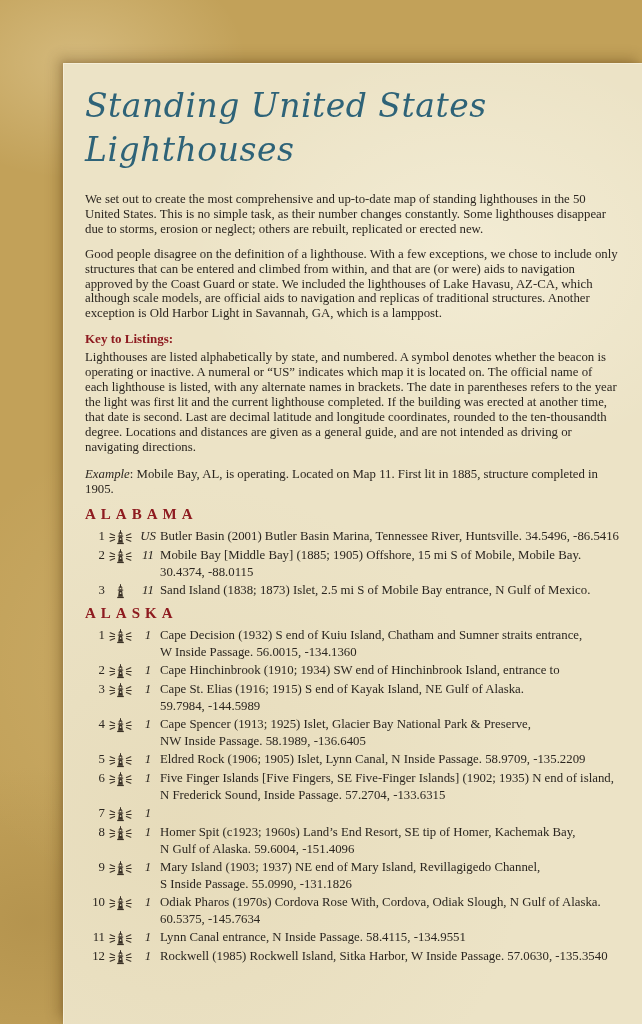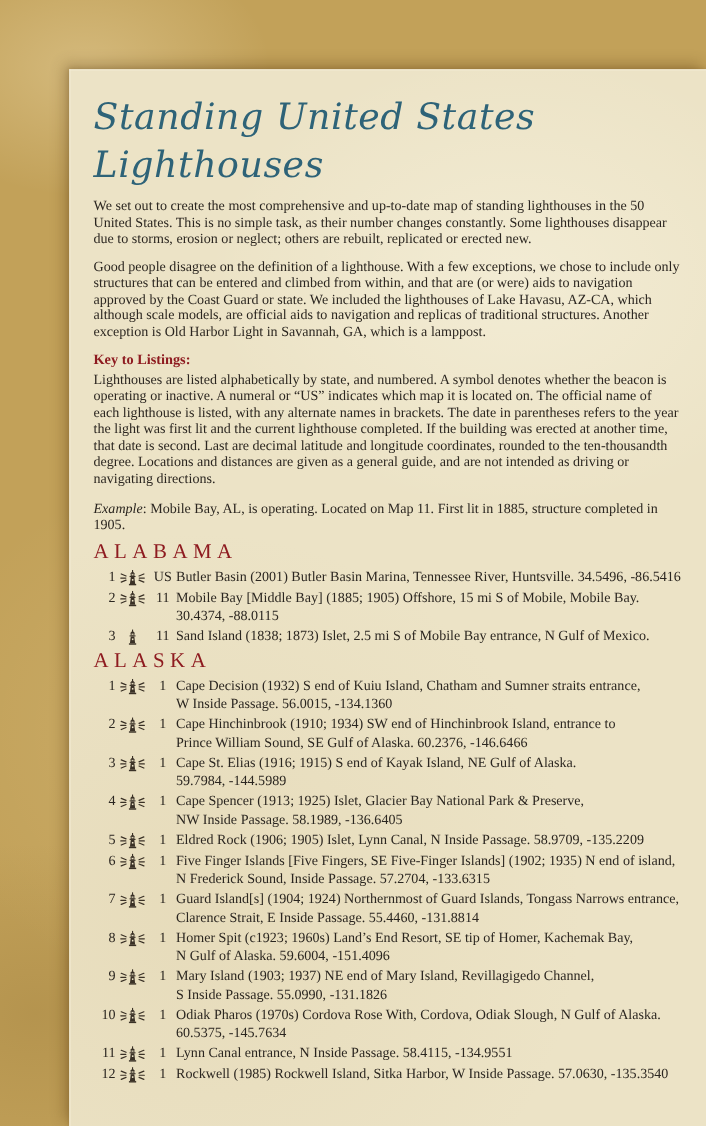--- a/index.html
+++ b/index.html
@@ -18,53 +18,53 @@
     position:absolute;left:63px;top:63px;width:579px;height:961px;
     box-sizing:border-box;padding:20px 24px 0 21px;
     background-color:#ece3c6;
     background-image:
       radial-gradient(ellipse 400px 300px at 70% 20%, rgba(255,252,238,.35), transparent 70%),
       radial-gradient(ellipse 500px 500px at 20% 80%, rgba(205,185,135,.18), transparent 70%);
     border-top:1px solid #f5eed8;border-left:1px solid #f5eed8;
     box-shadow:-5px -5px 12px rgba(80,50,10,.30), 0 0 4px rgba(90,60,20,.25);
   }
   .title{
-    margin:0 0 8px 0;
+    margin:0 0 20px 0;
     font-family:"DejaVu Serif","Liberation Serif",serif;
     font-style:italic;font-weight:400;
     font-size:33px;line-height:44px;letter-spacing:.5px;
     color:#2e6378;
   }
   p.body{
     margin:4px 0 10px 0;
     font-size:12.8px;line-height:14.9px;
     color:#2b2620;
   }
   p.keyp{margin-bottom:12px;}
   .key-heading{
     margin:0 0 0 0;
     font-size:13px;line-height:15px;font-weight:bold;
     color:#8e1b20;
   }
   .example{margin-bottom:13px;}
   .example .ex-label{font-style:italic;}
   .state-heading{
     margin:5px 0 6px 0;
-    font-size:19px;line-height:16px;font-weight:normal;letter-spacing:5px;
+    font-size:15px;line-height:16px;font-weight:bold;letter-spacing:5px;
     color:#8e1b20;
   }
   .entry{
     display:flex;align-items:flex-start;
     font-size:12.8px;line-height:17px;color:#2b2620;
     margin-bottom:1px;
   }
   .col-num{flex:none;width:20px;text-align:right;}
   .col-icon{flex:none;width:31px;text-align:center;padding-top:1px;}
   .col-icon svg{display:inline-block;vertical-align:top;margin-top:1px;}
-  .col-map{flex:none;width:24px;text-align:center;}
+  .col-map{flex:none;width:24px;text-align:center;font-style:italic;}
   .col-desc{flex:1;min-width:0;}
   .col-desc .dline{white-space:nowrap;}
 </style>
 </head>
 <body>
 
 <div class="page">
   <div class="panel">
     <h1 class="title">Standing United States Lighthouses</h1>
     <p class="body">We set out to create the most comprehensive and up-to-date map of standing lighthouses in the 50 United States. This is no simple task, as their number changes constantly. Some lighthouses disappear due to storms, erosion or neglect; others are rebuilt, replicated or erected new.</p>
@@ -205,21 +205,20 @@
                     <rect x="8.8" y="5.6" width="5.4" height="1"></rect>
                     <path d="M9.9 6.6 L13.1 6.6 L13.9 12.8 L9.1 12.8 Z"></path>
                     <rect x="8.2" y="12.8" width="6.6" height="1.3"></rect>
                   </g>
                   <rect x="10.6" y="4" width="1.8" height="1.1" fill="#ece3c6"></rect>
                   <rect x="10.9" y="8.4" width="1.4" height="1.5" fill="#ece3c6"></rect>
                 </svg></span>
     <span class="col-map">1</span>
     <span class="col-desc">
                 <div class="dline">Cape Hinchinbrook (1910; 1934) SW end of Hinchinbrook Island, entrance to</div>
-                <div class="dline">Prince William Sound, SE Gulf of Alaska. 60.2376, -146.6466</div>
               </span>
   </div>
 
   <div class="entry">
     <span class="col-num">3</span>
     <span class="col-icon"><svg width="23" height="15" viewBox="0 0 23 15">
                   <g stroke="#3a3126" stroke-width="1.1" stroke-linecap="round" fill="none">
                     <path d="M1.2 3.8 L5.6 5.6"></path>
                     <path d="M0.8 7.5 L5.4 7.5"></path>
                     <path d="M1.2 11.2 L5.6 9.4"></path>
@@ -347,24 +346,20 @@
                     <path d="M11.5 1.4 L13.7 3.6 L9.3 3.6 Z"></path>
                     <rect x="9.8" y="3.4" width="3.4" height="2.3"></rect>
                     <rect x="8.8" y="5.6" width="5.4" height="1"></rect>
                     <path d="M9.9 6.6 L13.1 6.6 L13.9 12.8 L9.1 12.8 Z"></path>
                     <rect x="8.2" y="12.8" width="6.6" height="1.3"></rect>
                   </g>
                   <rect x="10.6" y="4" width="1.8" height="1.1" fill="#ece3c6"></rect>
                   <rect x="10.9" y="8.4" width="1.4" height="1.5" fill="#ece3c6"></rect>
                 </svg></span>
     <span class="col-map">1</span>
-    <span class="col-desc">
-                <div class="dline">Guard Island[s] (1904; 1924) Northernmost of Guard Islands, Tongass Narrows entrance,</div>
-                <div class="dline">Clarence Strait, E Inside Passage. 55.4460, -131.8814</div>
-              </span>
   </div>
 
   <div class="entry">
     <span class="col-num">8</span>
     <span class="col-icon"><svg width="23" height="15" viewBox="0 0 23 15">
                   <g stroke="#3a3126" stroke-width="1.1" stroke-linecap="round" fill="none">
                     <path d="M1.2 3.8 L5.6 5.6"></path>
                     <path d="M0.8 7.5 L5.4 7.5"></path>
                     <path d="M1.2 11.2 L5.6 9.4"></path>
                     <path d="M21.8 3.8 L17.4 5.6"></path>

